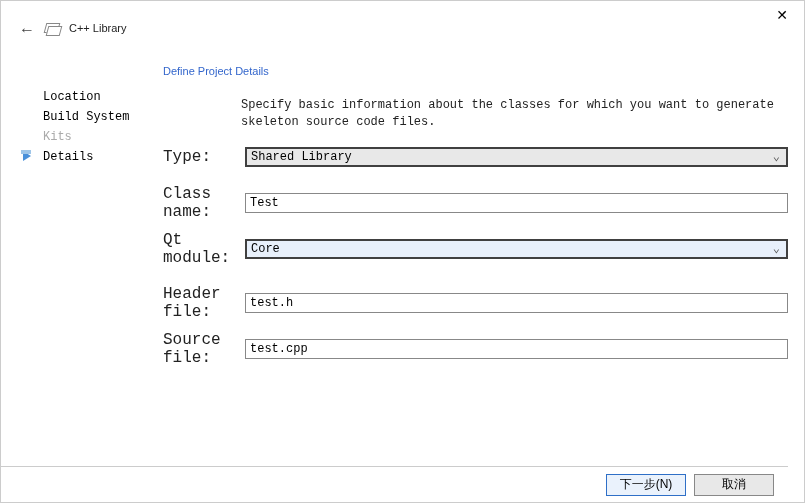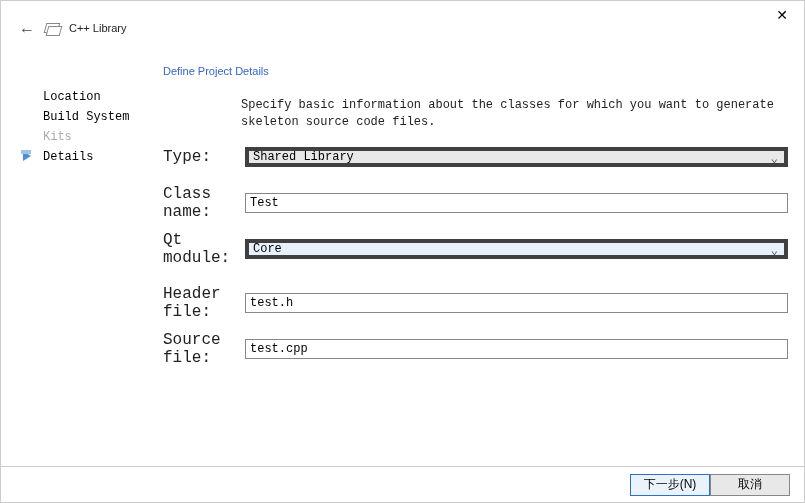--- a/index.html
+++ b/index.html
@@ -135,21 +135,21 @@
   height: 20px;
   border: 1px solid #888;
   padding: 1px 4px;
   font-family: "SimSun", "Courier New", monospace;
   font-size: 12px;
   background: #fff;
 }
 .form-select {
   flex: 1;
   height: 20px;
-  border: 4px solid #404040;
+  border: 2px solid #404040;
   font-family: "SimSun", "Courier New", monospace;
   font-size: 12px;
   background: #e8e8e8;
   padding: 0 18px 0 4px;
   position: relative;
   display: flex;
   align-items: center;
 }
 .form-select.blue { background: #e8f0fb; }
 .form-select::after {
@@ -157,27 +157,28 @@
   position: absolute;
   right: 6px;
   top: 0px;
   font-size: 12px;
   color: #555;
 }
 .footer {
   position: absolute;
   bottom: 0;
   left: 0;
-  right: 0;
+  right: 16px;
   height: 36px;
   border-top: 1px solid #ccc;
   display: flex;
   justify-content: flex-end;
   align-items: center;
   padding-right: 14px;
+  gap: 8px;
 }
 .btn {
   min-width: 80px;
   height: 22px;
   border: 1px solid #888;
   background: #e8e8e8;
   font-size: 12px;
   cursor: pointer;
   padding: 0 10px;
 }

